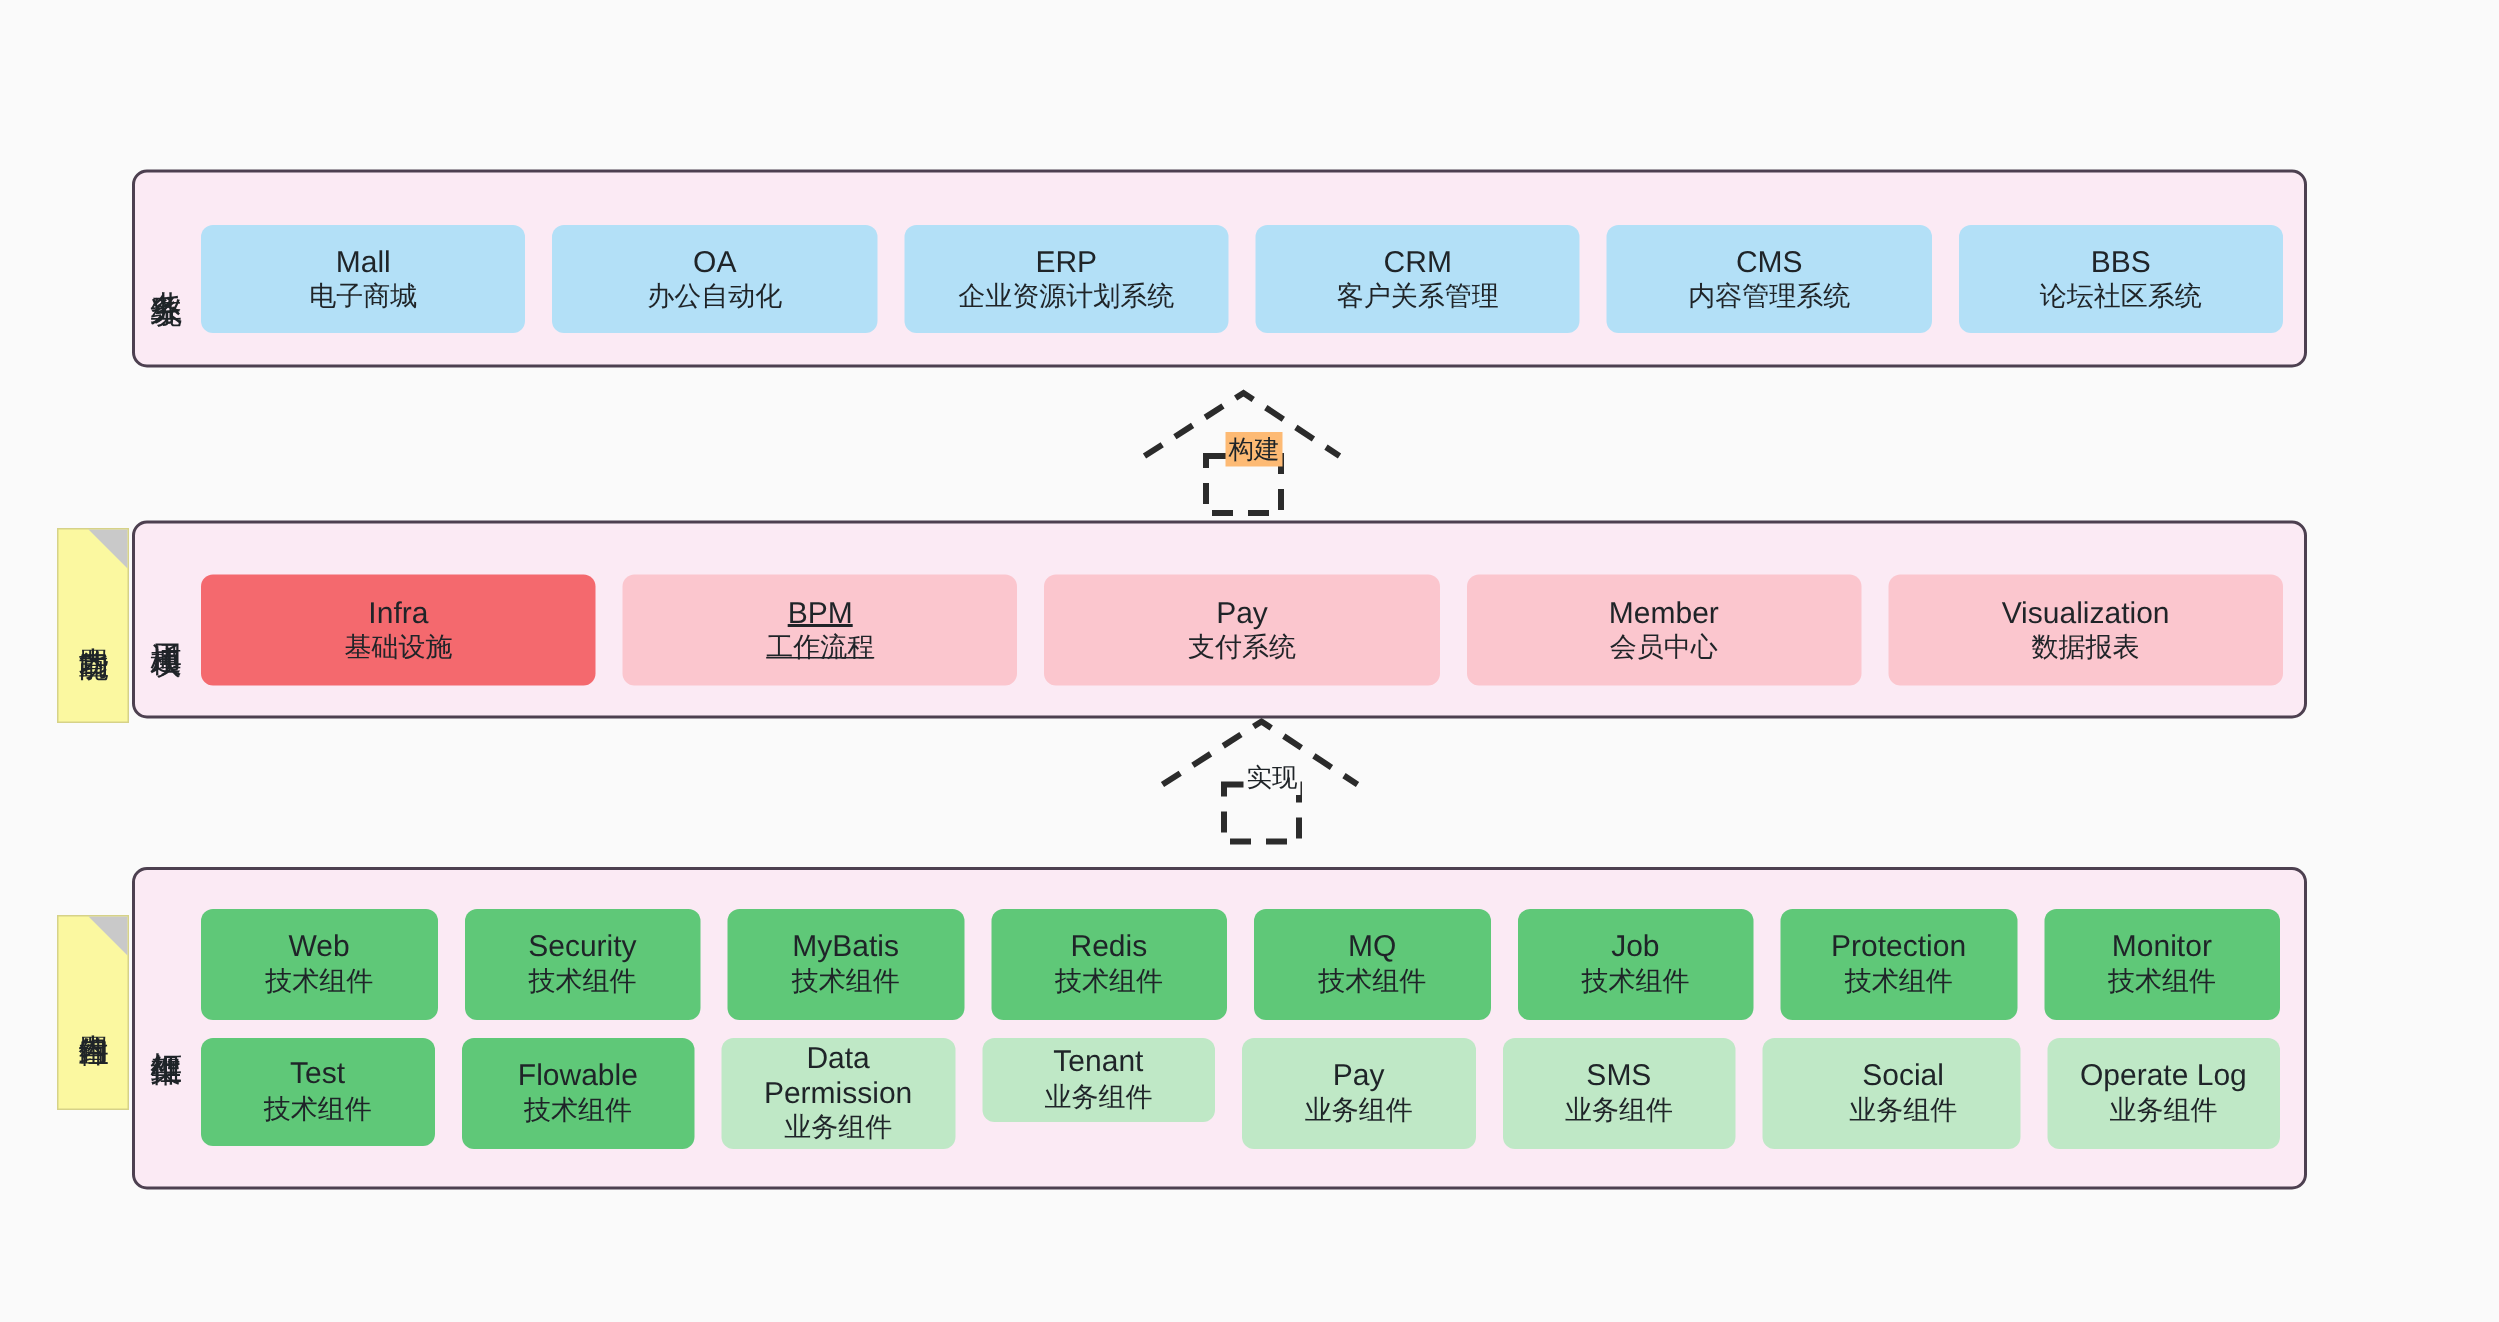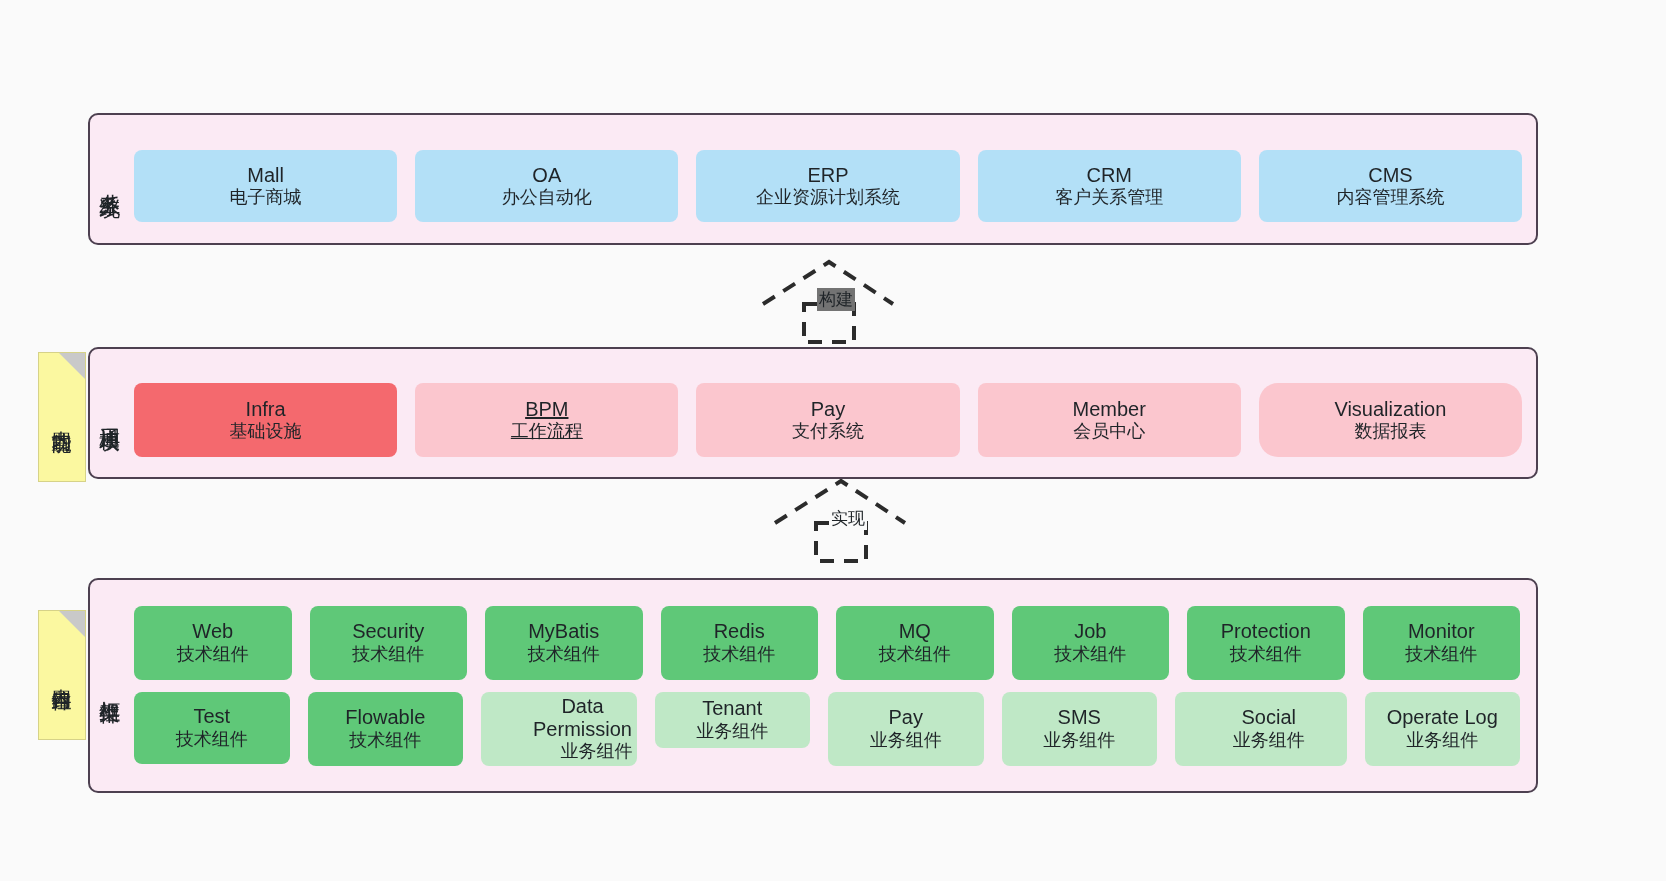--- a/index.html
+++ b/index.html
@@ -135,21 +135,21 @@
   <div class="note" style="left:38px; top:610px; width:48px; height:130px;">
     <span class="fold"></span>
     <span>内置组件</span>
   </div>
 
   <div class="uml" style="left:760px; top:258px; width:140px; height:86px;">
     <svg width="140" height="86" viewBox="0 0 140 86">
       <path d="M3 46 L69 4 L133 46" fill="none" stroke="#2b2b2b" stroke-width="4" stroke-dasharray="14 10" stroke-linecap="butt"></path>
       <path d="M44 46 L94 46 L94 84 L44 84 Z" fill="none" stroke="#2b2b2b" stroke-width="4" stroke-dasharray="14 10"></path>
     </svg>
-    <span class="uml-label" style="left:57px; top:30px; background:#737373; padding:0 2px;text-align:right;">构建</span>
+    <span class="uml-label" style="left:57px; top:30px; background:#fdba74; padding:0 2px;text-align:right;">构建</span>
   </div>
 
   <div class="uml" style="left:772px; top:477px; width:140px; height:86px;">
     <svg width="140" height="86" viewBox="0 0 140 86">
       <path d="M3 46 L69 4 L133 46" fill="none" stroke="#2b2b2b" stroke-width="4" stroke-dasharray="14 10" stroke-linecap="butt"></path>
       <path d="M44 46 L94 46 L94 84 L44 84 Z" fill="none" stroke="#2b2b2b" stroke-width="4" stroke-dasharray="14 10"></path>
     </svg>
     <span class="uml-label" style="left:57px; top:30px; background:#fafafa; padding:0 2px;">实现</span>
   </div>
 
@@ -170,20 +170,24 @@
           <span class="cn">企业资源计划系统</span>
         </div>
         <div class="card c-blue" style="height:72px;">
           <span class="en">CRM</span>
           <span class="cn">客户关系管理</span>
         </div>
         <div class="card c-blue" style="height:72px;">
           <span class="en">CMS</span>
           <span class="cn">内容管理系统</span>
         </div>
+        <div class="card c-blue" style="height:72px;">
+          <span class="en">BBS</span>
+          <span class="cn">论坛社区系统</span>
+        </div>
       </div>
     </div>
   </div>
 
   <div class="layer" style="left:88px; top:347px; width:1450px; height:132px;">
     <div class="layer-title">通用模块</div>
     <div class="layer-body">
       <div class="row">
         <div class="card c-red" style="height:74px;">
           <span class="en">Infra</span>
@@ -194,21 +198,21 @@
           <span class="cn">工作流程</span>
         </div>
         <div class="card c-pink" style="height:74px;">
           <span class="en">Pay</span>
           <span class="cn">支付系统</span>
         </div>
         <div class="card c-pink" style="height:74px;">
           <span class="en">Member</span>
           <span class="cn">会员中心</span>
         </div>
-        <div class="card c-pink" style="height:74px;border-radius:19px;">
+        <div class="card c-pink" style="height:74px;">
           <span class="en">Visualization</span>
           <span class="cn">数据报表</span>
         </div>
       </div>
     </div>
   </div>
 
   <div class="layer" style="left:88px; top:578px; width:1450px; height:215px;">
     <div class="layer-title">框架组件</div>
     <div class="layer-body" style="gap:12px; padding:14px 16px 14px 4px;">
@@ -250,21 +254,21 @@
 
       <div class="row">
         <div class="card c-green" style="height:72px;">
           <span class="en">Test</span>
           <span class="cn">技术组件</span>
         </div>
         <div class="card c-green" style="height:74px;">
           <span class="en">Flowable</span>
           <span class="cn">技术组件</span>
         </div>
-        <div class="card c-lgreen wrap" style="height:74px;align-items:flex-end;">
+        <div class="card c-lgreen wrap" style="height:74px;">
           <span class="en" style="display:block; max-width:100px; line-height:1.15;">Data Permission</span>
           <span class="cn">业务组件</span>
         </div>
         <div class="card c-lgreen" style="height:56px;">
           <span class="en">Tenant</span>
           <span class="cn">业务组件</span>
         </div>
         <div class="card c-lgreen" style="height:74px;">
           <span class="en">Pay</span>
           <span class="cn">业务组件</span>

